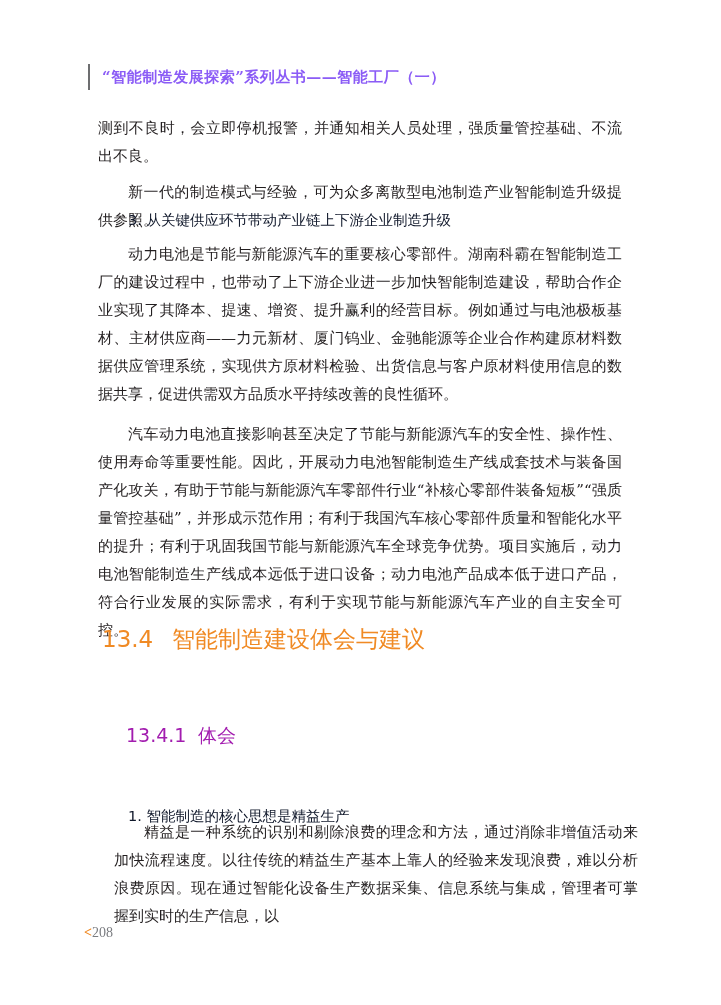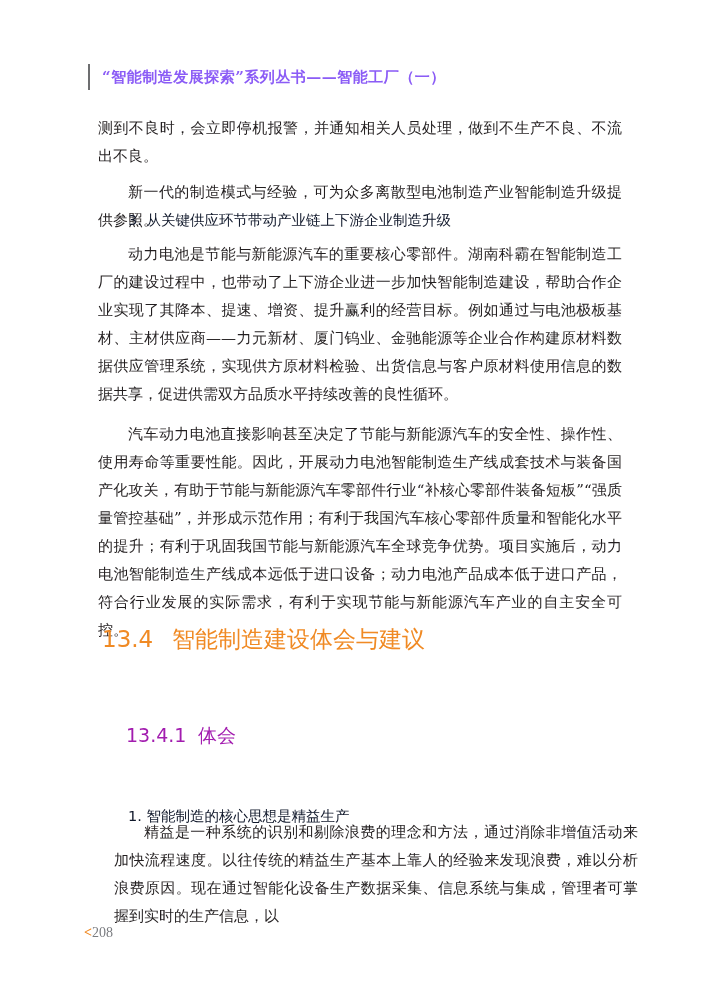--- a/index.html
+++ b/index.html
@@ -23,21 +23,21 @@
   </style>
 </head>
 <body>
 
 <div class="header">
   <div class="bar"></div>
   <div class="title">“智能制造发展探索”系列丛书——智能工厂（一）</div>
 </div>
 
 <div class="content">
-  <p class="para">测到不良时，会立即停机报警，并通知相关人员处理，做到不生产不良、不流出不良。</p>
+  <p class="para">测到不良时，会立即停机报警，并通知相关人员处理，强质量管控基础、不流出不良。</p>
   <div class="gap1"></div>
   <p class="para indent">新一代的制造模式与经验，可为众多离散型电池制造产业智能制造升级提供参照。</p>
 </div>
 
 <div class="abs" style="left:128px; top:211px;">
   <p class="h3">3. 从关键供应环节带动产业链上下游企业制造升级</p>
 </div>
 
 <div class="abs" style="left:98px; top:240px; width:524px;">
   <p class="para indent">动力电池是节能与新能源汽车的重要核心零部件。湖南科霸在智能制造工厂的建设过程中，也带动了上下游企业进一步加快智能制造建设，帮助合作企业实现了其降本、提速、增资、提升赢利的经营目标。例如通过与电池极板基材、主材供应商——力元新材、厦门钨业、金驰能源等企业合作构建原材料数据供应管理系统，实现供方原材料检验、出货信息与客户原材料使用信息的数据共享，促进供需双方品质水平持续改善的良性循环。</p>

